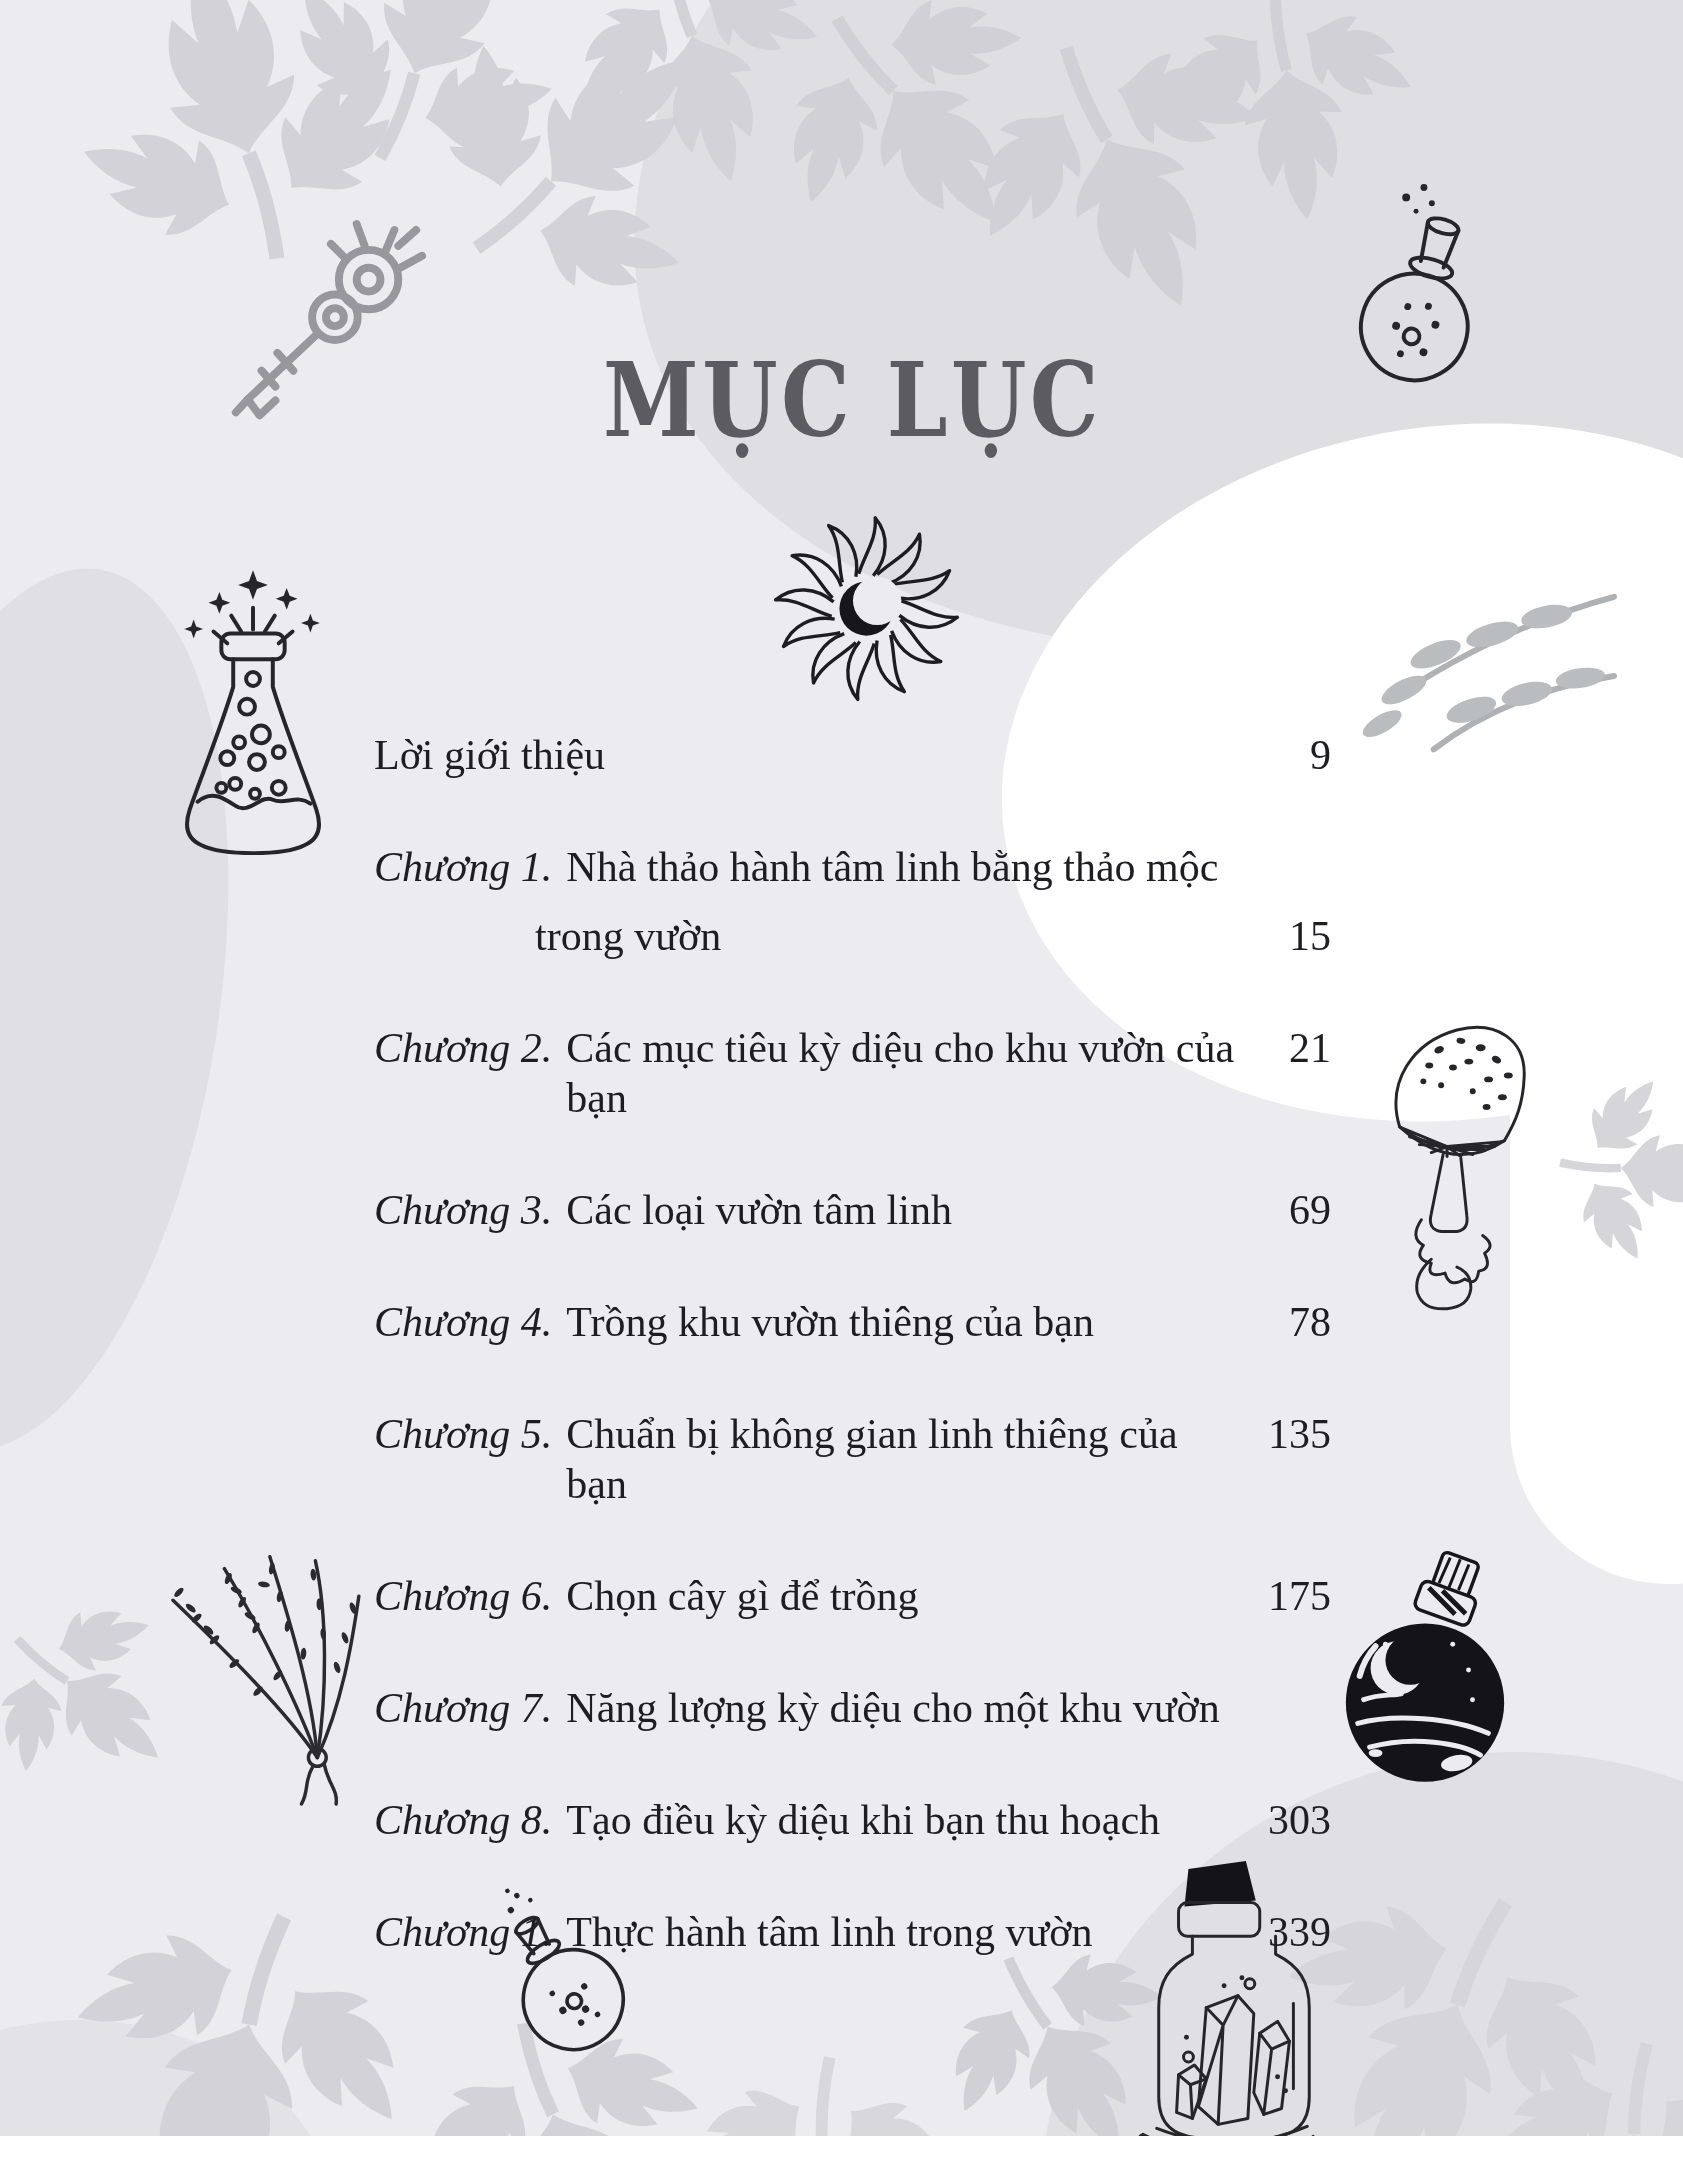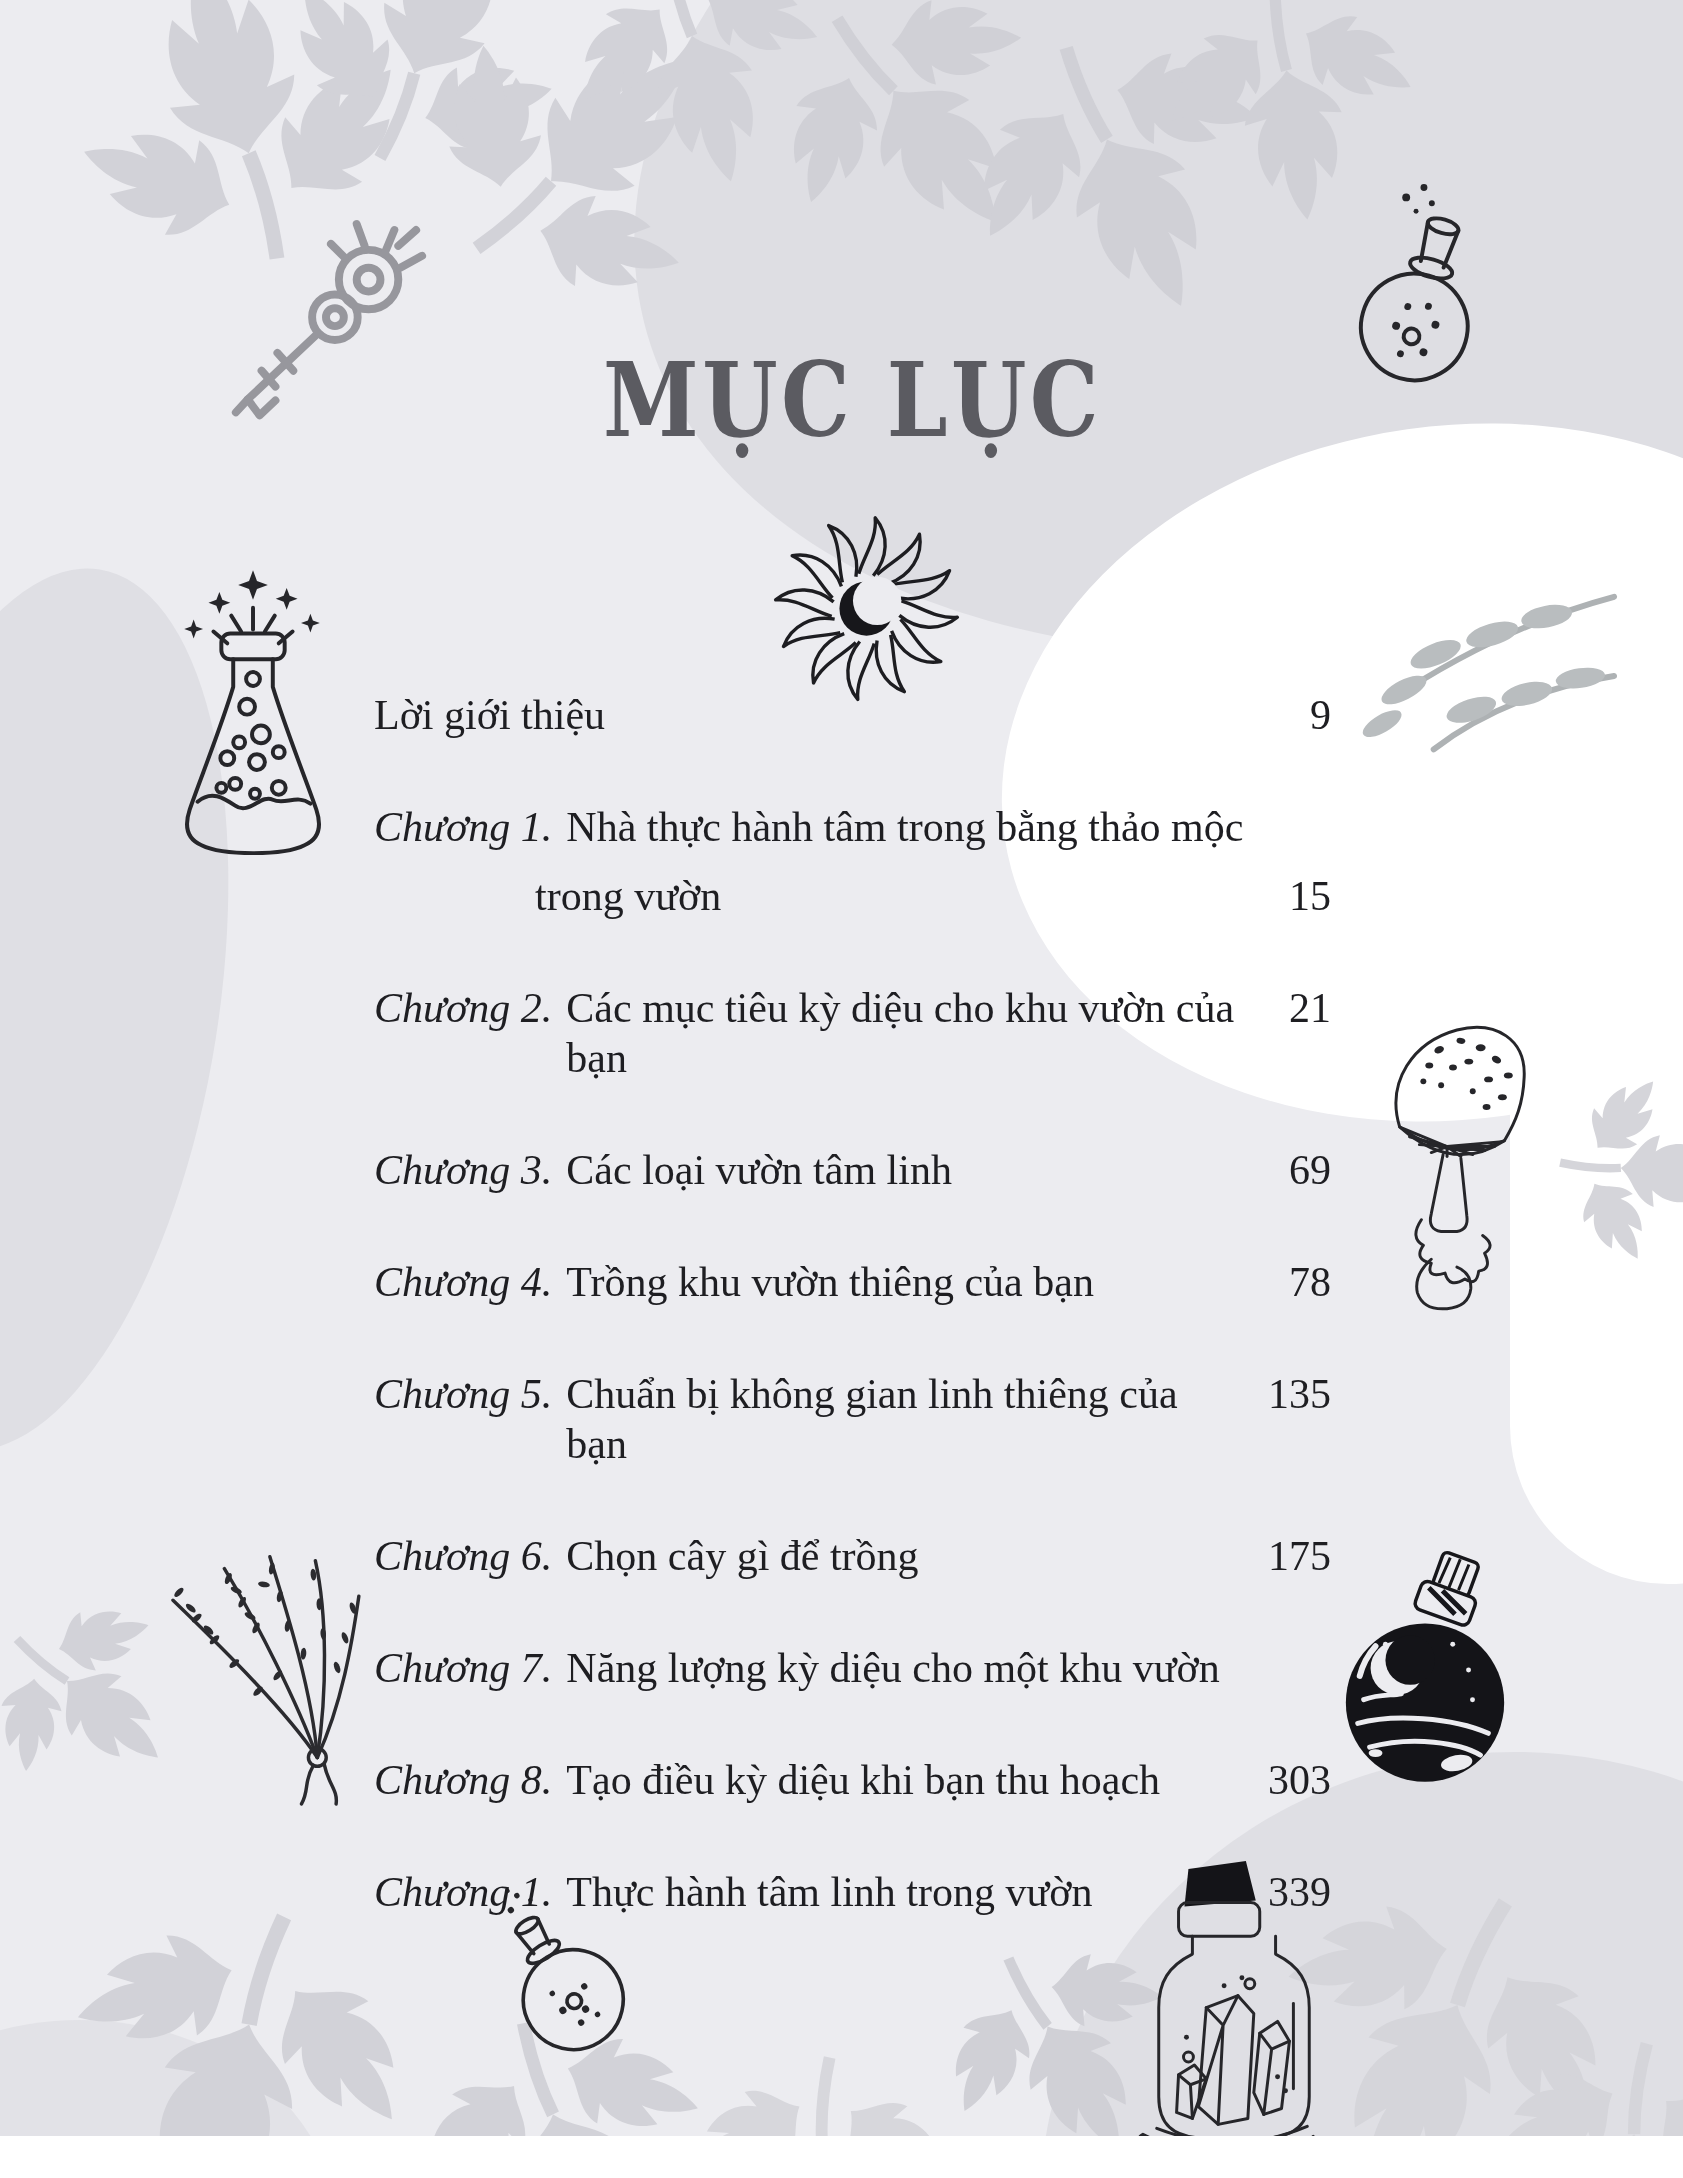--- a/index.html
+++ b/index.html
@@ -12,21 +12,21 @@
   .blob-left{left:-158px;top:564px;width:376px;height:891px;background:#DFDFE4;border-radius:50%;transform:rotate(9deg);}
   .blob-br{left:1040px;top:1752px;width:950px;height:911px;background:#DFDFE4;border-radius:50%;}
   .blob-bl{left:-178px;top:2020px;width:515px;height:416px;background:#E2E2E7;border-radius:50%;}
   .blob-white-mid{left:1000px;top:426px;width:911px;height:693px;background:#FFFFFF;border-radius:50%;transform:rotate(-8deg);}
   .blob-white-band{left:1510px;top:871px;width:317px;height:713px;background:#FFFFFF;border-radius:158px;}
   
   .title{left:374px;top:345px;width:957px;text-align:center;font-family:"DejaVu Serif",serif;font-weight:bold;font-size:103px;line-height:109px;letter-spacing:4px;color:#5B5B61;transform:scaleX(.84);transform-origin:50% 50%;}
   
   .toc{left:374px;top:690px;width:957px;color:#1E1E22;font-size:42px;line-height:50px;}
   .entry{margin-bottom:62px;}
-  .l1,.l2{display:flex;align-items:baseline;}
+  .l1,.l2{display:flex;align-items:baseline;margin-top:40px;}
   .l2{padding-left:161px;margin-top:19px;}
   .prefix{font-style:italic;margin-right:14px;white-space:nowrap;}
   .prefix:empty{margin-right:0;}
   .pg{margin-left:auto;padding-left:30px;}
   svg{position:absolute;overflow:visible;}
   .ln{fill:none;stroke:#26262A;stroke-width:4;stroke-linecap:round;stroke-linejoin:round;}
   .thin{stroke-width:3;}
   .dot{fill:#26262A;stroke:none;}
 </style>
 </head>
@@ -381,21 +381,21 @@
       <div class="l1">
         <span class="prefix"></span>
         <span class="t">Lời giới thiệu</span>
         <span class="pg">9</span>
       </div>
     </div>
 
     <div class="entry">
       <div class="l1">
         <span class="prefix">Chương 1.</span>
-        <span class="t">Nhà thực hành tâm trong bằng thảo mộc</span>
+        <span class="t">Nhà thảo hành tâm linh bằng thảo mộc</span>
       </div>
       <div class="l2">
         <span class="t">trong vườn</span>
         <span class="pg">15</span>
       </div>
     </div>
 
     <div class="entry">
       <div class="l1">
         <span class="prefix">Chương 2.</span>

